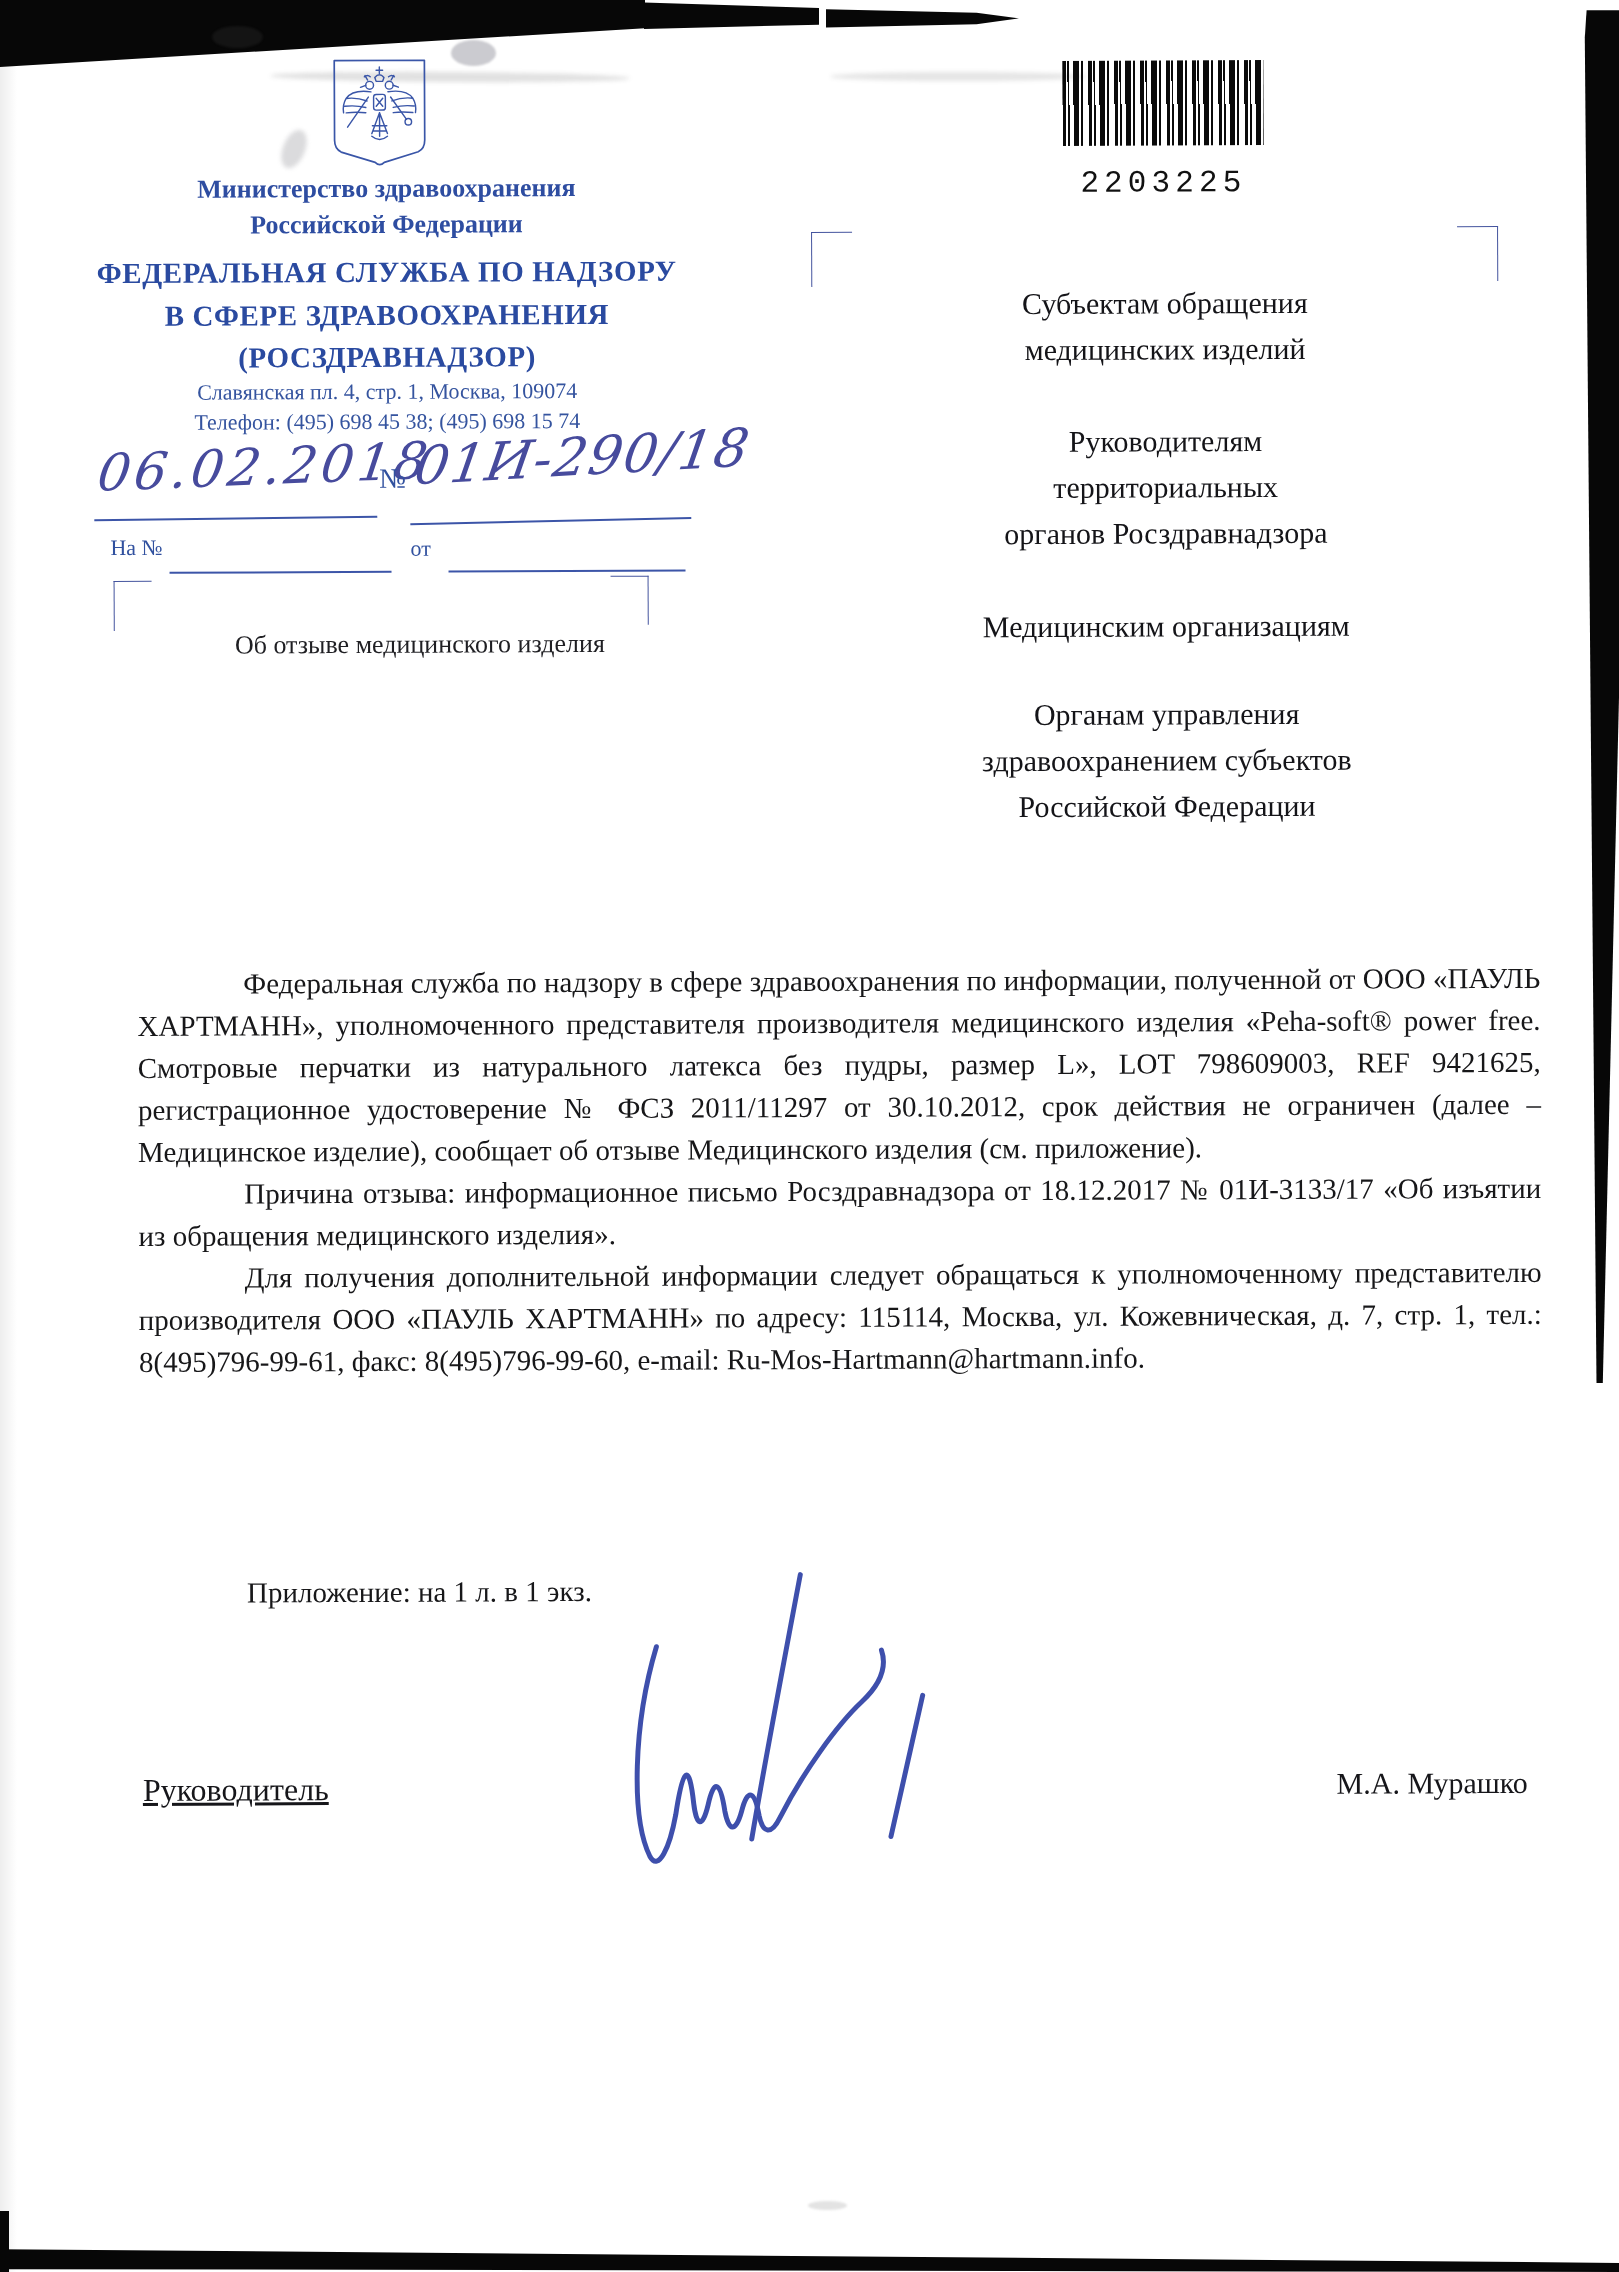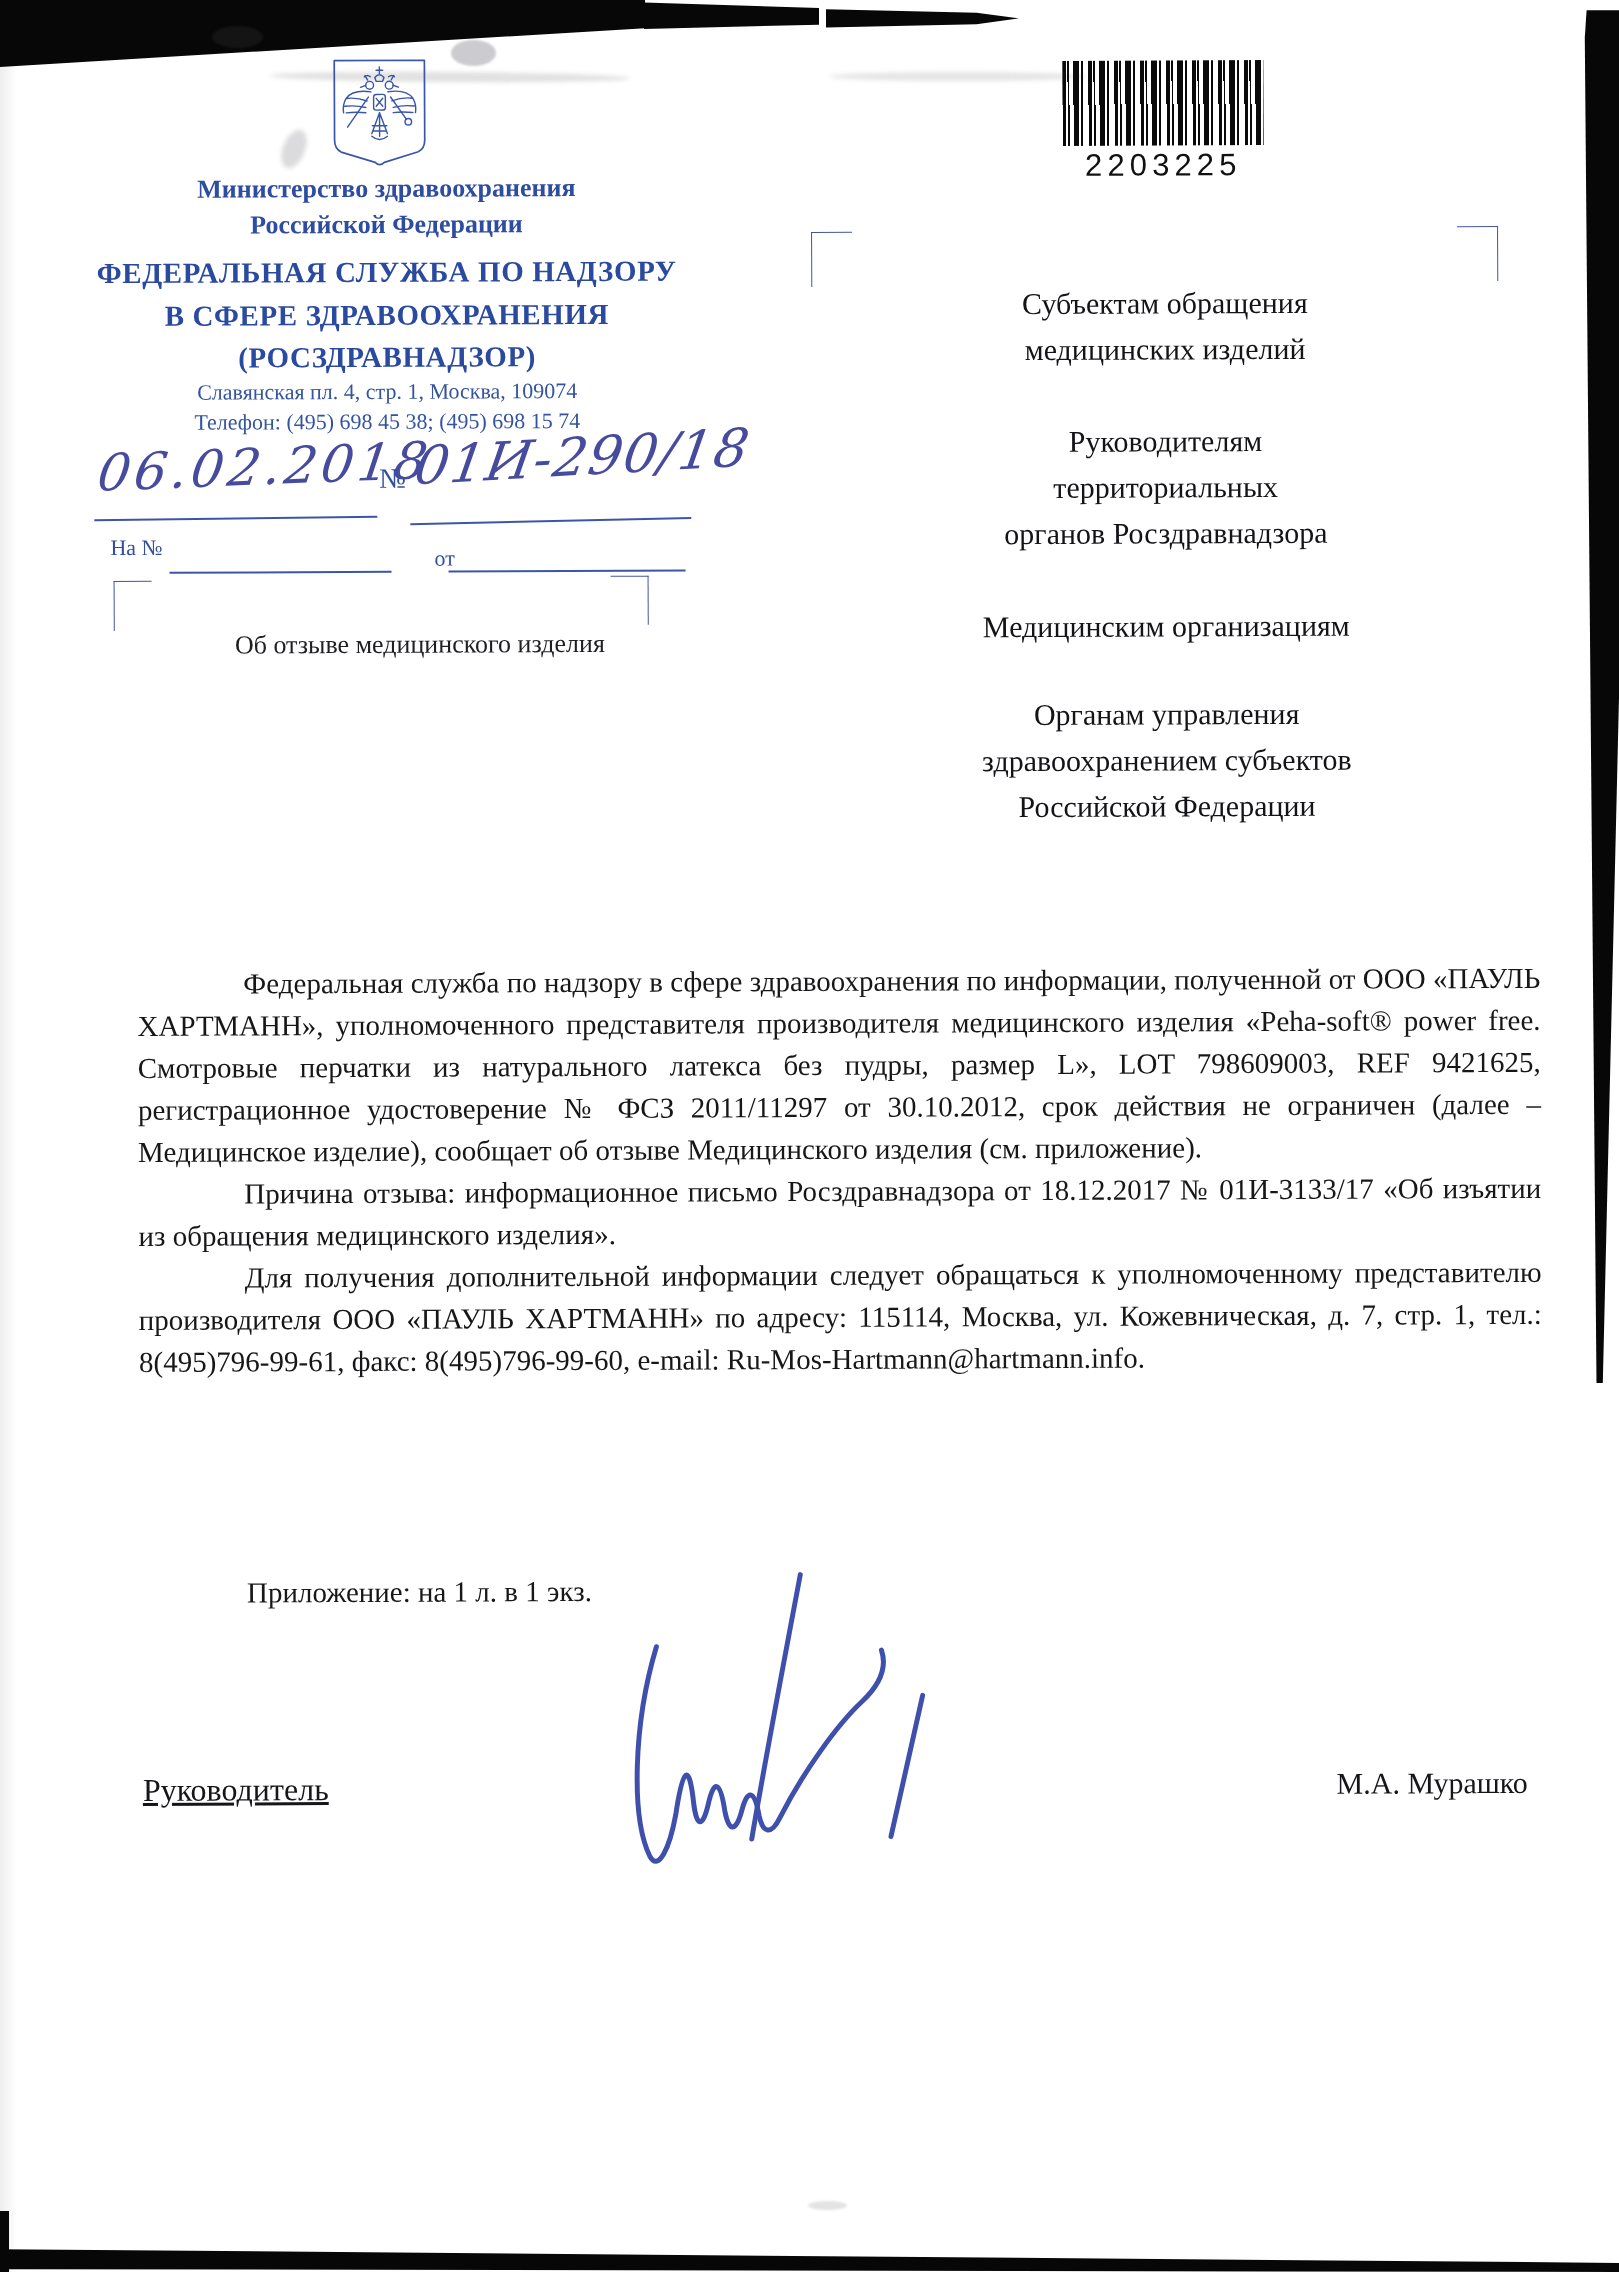--- a/index.html
+++ b/index.html
@@ -40,40 +40,40 @@
   .lh-small{font-size:22px; color:#35549f;}
   .coat{position:absolute; left:335px; top:55px; width:98px; height:113px;}
 
   
   .barcode{position:absolute; left:1067px; top:62px; width:201px; height:85px;
     background:repeating-linear-gradient(90deg,
       #0a0a0a 0 3.2px, transparent 3.2px 5.1px,
       #0a0a0a 5.1px 7px, transparent 7px 11px,
       #0a0a0a 11px 16.7px, transparent 16.7px 18.7px,
       #0a0a0a 18.7px 20.6px, transparent 20.6px 26px);}
-  .barcode-num{position:absolute; left:1067px; top:149px; width:201px; text-align:center;
-    font-family:Liberation Sans, sans-serif; font-size:31px; color:#111;
+  .barcode-num{position:absolute; left:1067px; top:167px; width:201px; text-align:center;
+    font-family:Liberation Mono, monospace; font-size:31px; color:#111;
     letter-spacing:5.1px;}
 
   
   .hw{position:absolute; font-family:"DejaVu Serif","Liberation Serif",serif;
     font-style:italic; color:#474b9d; white-space:nowrap;}
   #hw-date{left:102px; top:435px; font-size:51px; letter-spacing:3.9px;
     transform:skewX(-10deg) rotate(-2deg);}
   #hw-num{left:420px; top:425px; font-size:53px; letter-spacing:1.3px;
     transform:skewX(-12deg) rotate(-3deg);}
   .bline{position:absolute; height:1.9px; background:#3c55a8;}
   #bl-date{left:97px; top:515px; width:283px; transform:rotate(-.5deg);}
   #bl-num{left:413px; top:519px; width:281px; transform:rotate(-1deg);}
   #bl-na{left:172px; top:569px; width:222px;}
   #bl-ot{left:451px; top:569px; width:237px;}
   .form-label{position:absolute; font-size:22px; color:#31519f; white-space:nowrap;}
   #lbl-no{left:382px; top:461px; font-size:28px;}
   #lbl-na{left:113px; top:532px;}
-  #lbl-ot{left:437px; top:534px;margin-top:10px;}
+  #lbl-ot{left:413px; top:534px;}
 
   
   .bracket{position:absolute; border:0 solid #44549e;}
   #br-subj-l{left:116px; top:578px; width:37px; height:49px; border-left-width:1.9px; border-top-width:1.9px;}
   #br-subj-r{left:613px; top:575px; width:37px; height:48px; border-right-width:1.9px; border-top-width:1.9px;}
   #br-addr-l{left:815px; top:232px; width:40px; height:54px; border-left-width:1.9px; border-top-width:1.9px;}
   #br-addr-r{left:1461px; top:229px; width:40px; height:54px; border-right-width:1.9px; border-top-width:1.9px;}
 
   #subject{position:absolute; left:237px; top:628px; font-size:26px; color:#1f1f23; white-space:nowrap;}
 

